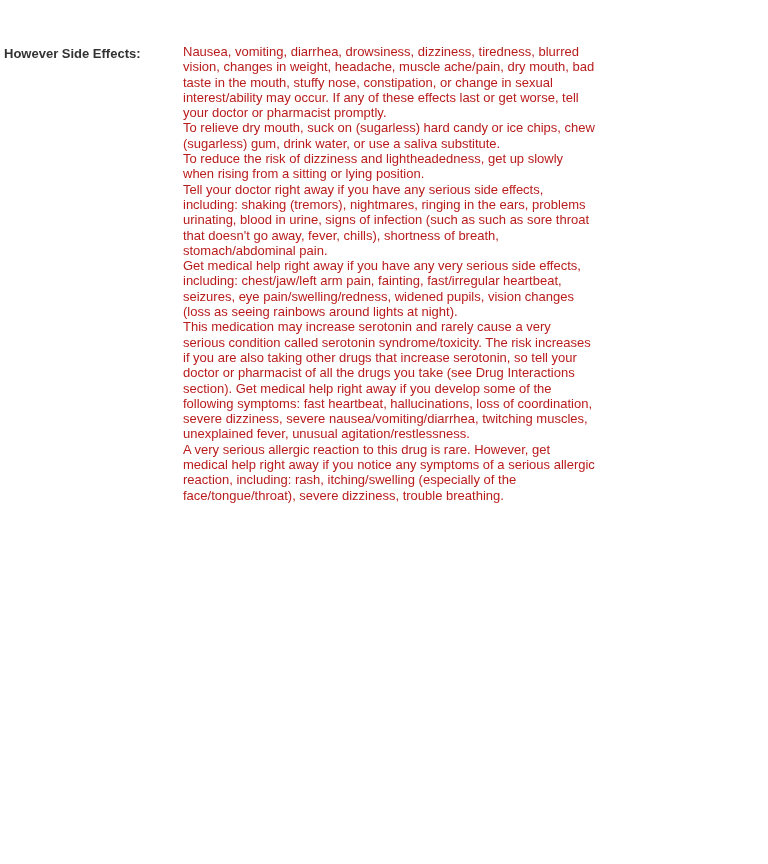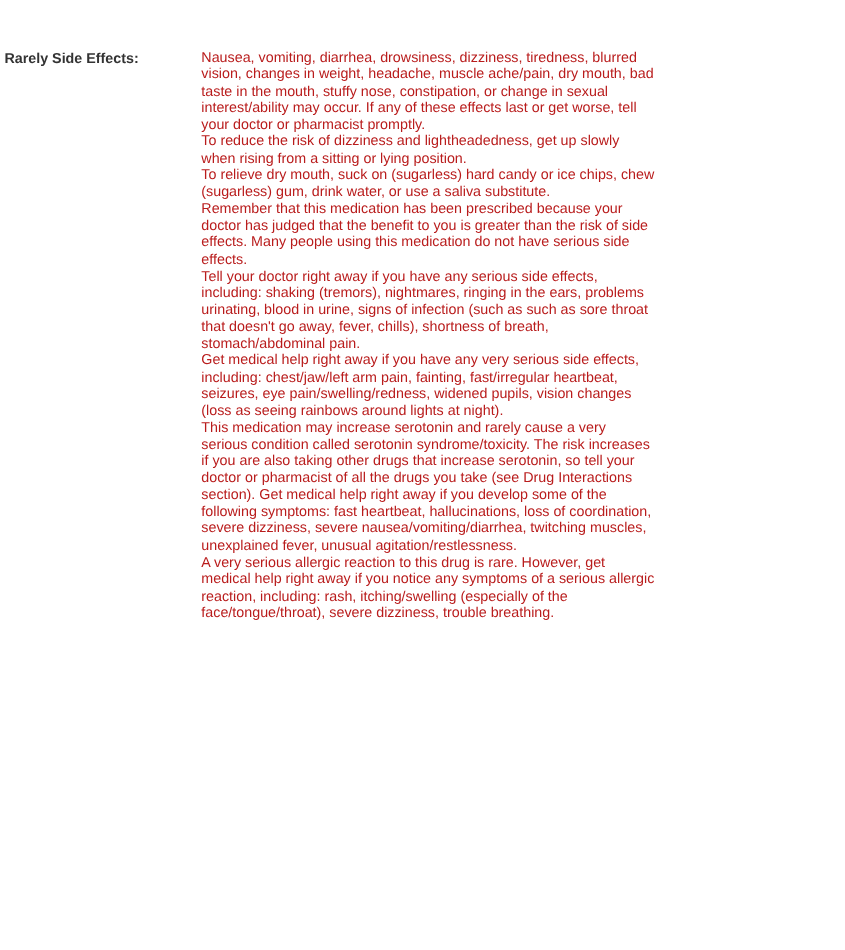--- a/index.html
+++ b/index.html
@@ -47,36 +47,32 @@
     margin: 0;
     white-space: pre-line;
   }
 </style>
 </head>
 <body>
 
 <div class="sheet">
   <div class="section-row">
     <div class="label-col">
-      <span class="section-label">Rarely Side Effects:</span>
+      <span class="section-label">However Side Effects:</span>
     </div>
     <div class="text-col">
       <div class="para">Nausea, vomiting, diarrhea, drowsiness, dizziness, tiredness, blurred
 vision, changes in weight, headache, muscle ache/pain, dry mouth, bad
 taste in the mouth, stuffy nose, constipation, or change in sexual
 interest/ability may occur. If any of these effects last or get worse, tell
 your doctor or pharmacist promptly.</div>
+      <div class="para">To relieve dry mouth, suck on (sugarless) hard candy or ice chips, chew
+(sugarless) gum, drink water, or use a saliva substitute.</div>
       <div class="para">To reduce the risk of dizziness and lightheadedness, get up slowly
 when rising from a sitting or lying position.</div>
-      <div class="para">To relieve dry mouth, suck on (sugarless) hard candy or ice chips, chew
-(sugarless) gum, drink water, or use a saliva substitute.</div>
-      <div class="para">Remember that this medication has been prescribed because your
-doctor has judged that the benefit to you is greater than the risk of side
-effects. Many people using this medication do not have serious side
-effects.</div>
       <div class="para">Tell your doctor right away if you have any serious side effects,
 including: shaking (tremors), nightmares, ringing in the ears, problems
 urinating, blood in urine, signs of infection (such as such as sore throat
 that doesn't go away, fever, chills), shortness of breath,
 stomach/abdominal pain.</div>
       <div class="para">Get medical help right away if you have any very serious side effects,
 including: chest/jaw/left arm pain, fainting, fast/irregular heartbeat,
 seizures, eye pain/swelling/redness, widened pupils, vision changes
 (loss as seeing rainbows around lights at night).</div>
       <div class="para">This medication may increase serotonin and rarely cause a very

